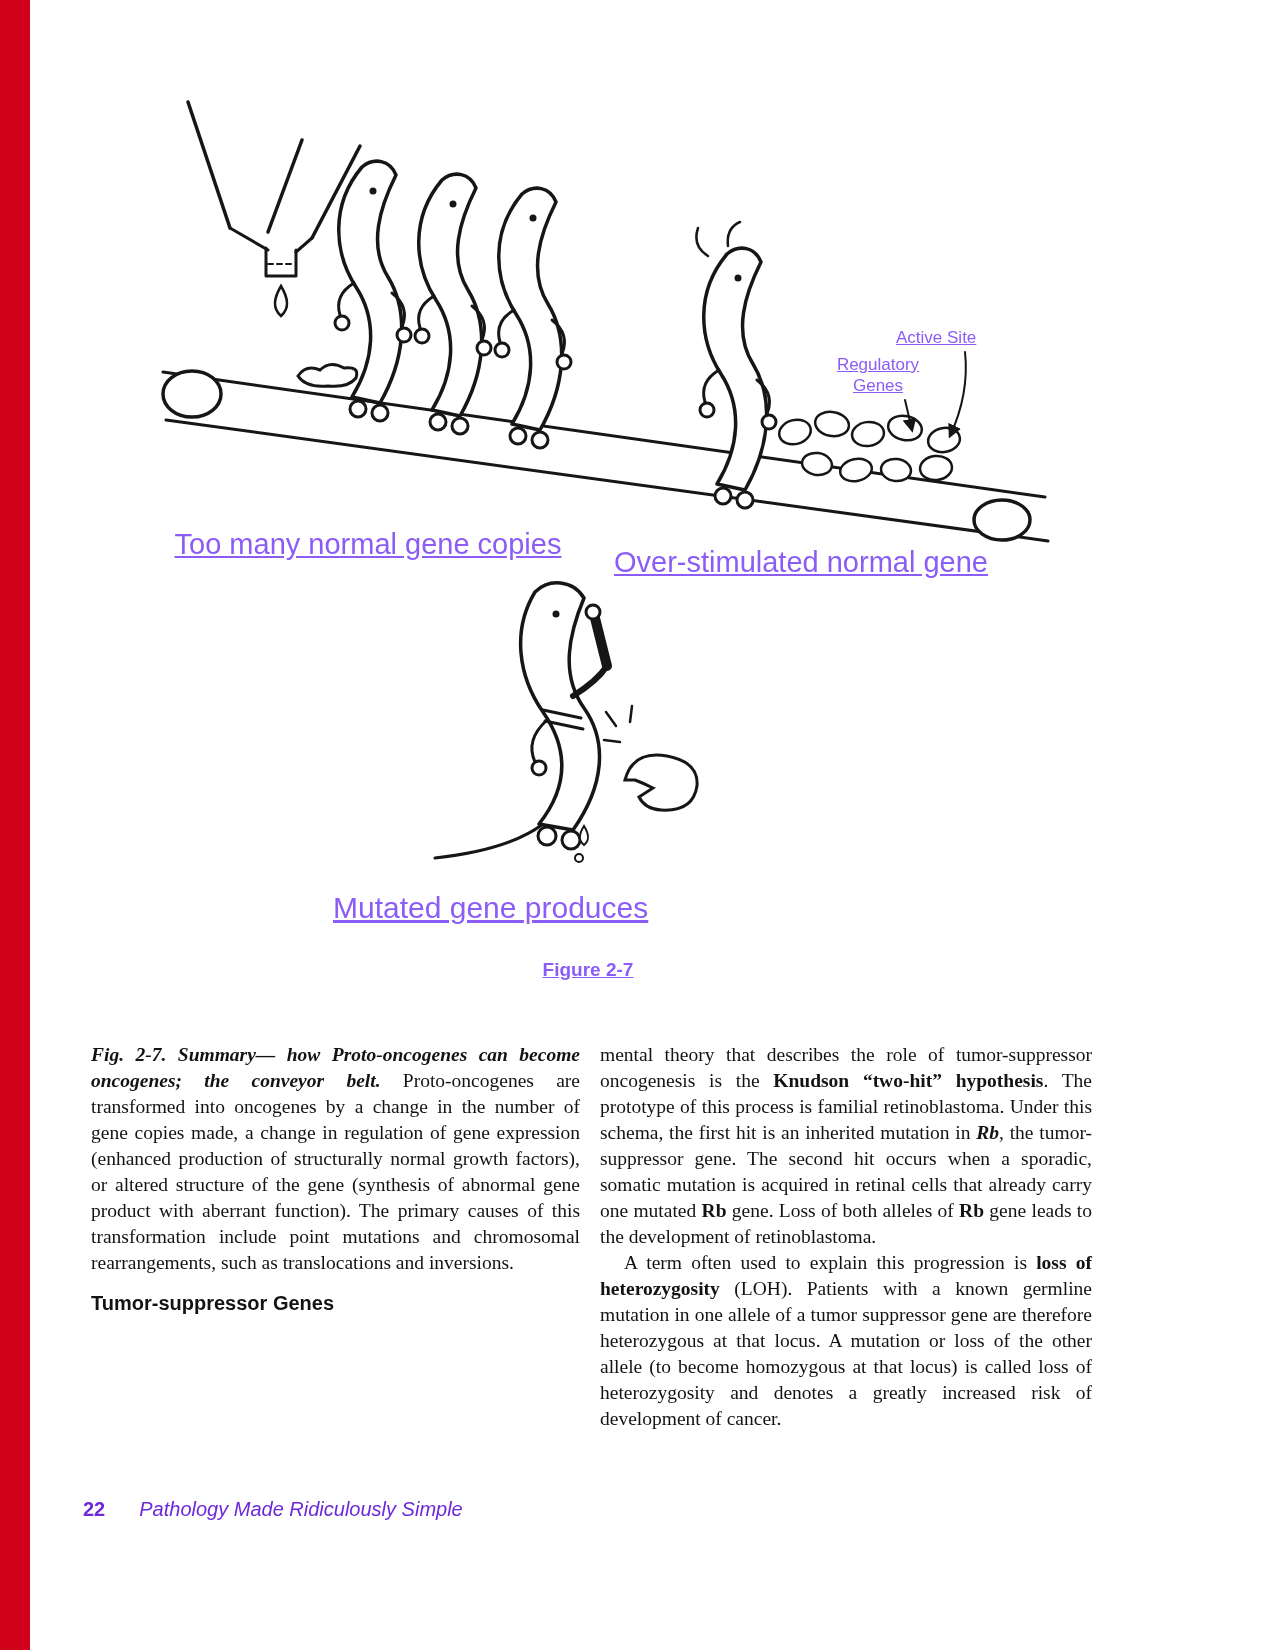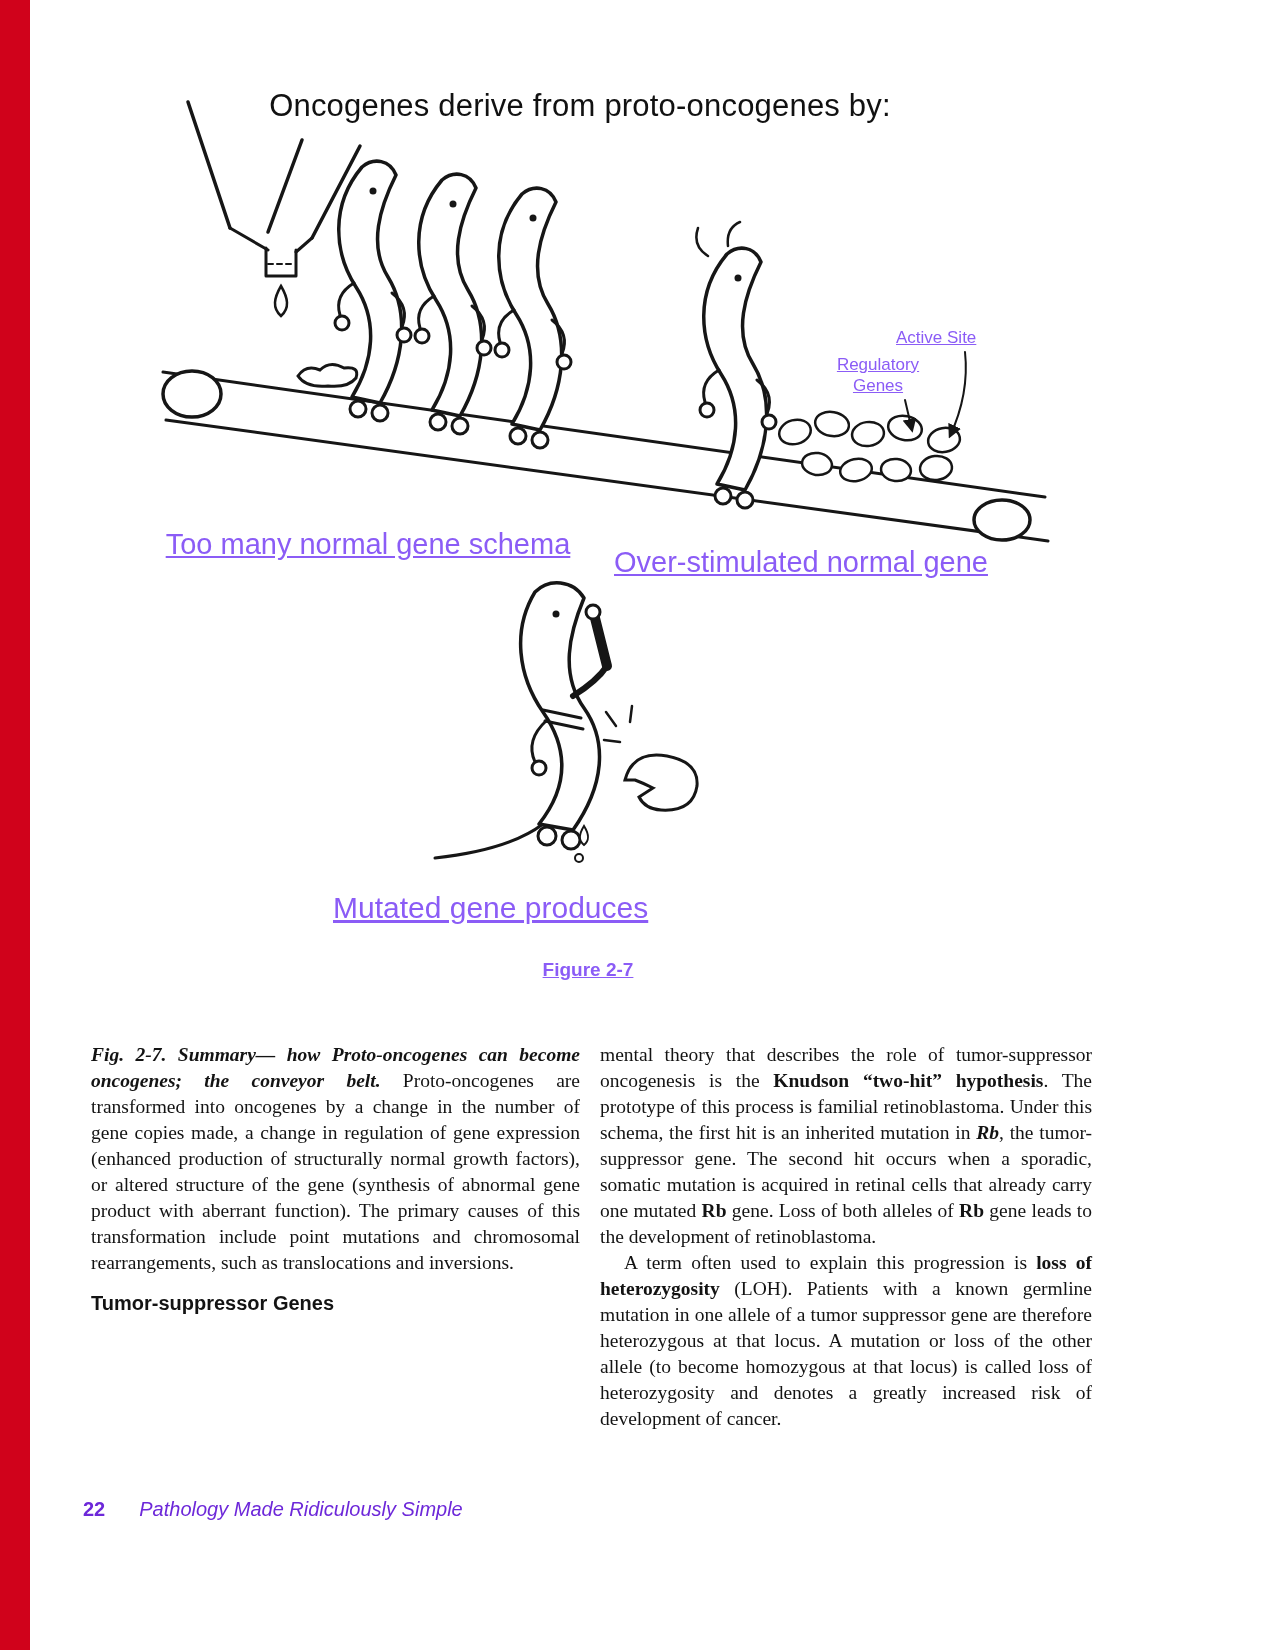--- a/index.html
+++ b/index.html
@@ -56,21 +56,20 @@
   svg .ln{fill:none;stroke:#161616;stroke-linecap:round;stroke-linejoin:round;}
   svg .body{fill:#ffffff;stroke:#161616;stroke-width:3.5;stroke-linejoin:round;}
 </style>
 </head>
 <body>
 
 <div class="page">
 
   <div class="stripe" style="background: rgb(208, 2, 27);"></div>
 
-  <div class="fig-title">Oncogenes derive from proto-oncogenes by:</div>
 
   <svg class="cartoon" viewBox="0 0 1100 880" xmlns="http://www.w3.org/2000/svg">
     <defs>
       <marker id="arrow" viewBox="0 0 10 10" refX="8" refY="5" markerWidth="7" markerHeight="7" orient="auto-start-reverse">
         <path d="M0,0 L10,5 L0,10 z" fill="#161616"></path>
       </marker>
       <g id="worker">
         <path class="body" d="M22,2 C34,-8 50,-5 56,10 C40,42 28,80 48,112 C70,148 64,196 40,238 L12,232 C34,196 38,156 16,122 C-6,88 -10,40 22,2 Z"></path>
         <circle cx="33" cy="26" r="3.5" fill="#161616"></circle>
         <path class="ln" stroke-width="3" d="M14,118 q -20,12 -14,32"></path>
@@ -142,21 +141,21 @@
       <path d="M524,746 c -5,8 -6,14 0,19 c 6,-5 5,-11 0,-19 z" fill="#fff" stroke="#161616" stroke-width="2"></path>
       <circle cx="519" cy="778" r="4" fill="#fff" stroke="#161616" stroke-width="2"></circle>
     </g>
   </svg>
 
   <div class="cap lbl lbl-active">Active Site</div>
   <div class="cap lbl lbl-reg">
     <div>Regulatory</div>
     <div>Genes</div>
   </div>
-  <div class="cap cap-left">Too many normal gene schema</div>
+  <div class="cap cap-left">Too many normal gene copies</div>
   <div class="cap cap-right">Over-stimulated normal gene</div>
   <div class="cap cap-bottom">
     <div>Mutated gene produces</div>
   </div>
   <div class="cap fig-number">Figure 2-7</div>
 
   <div class="col col-left">
     <p><span class="lead">Fig. 2-7. Summary— how Proto-oncogenes can become oncogenes; the conveyor belt.</span><span> Proto-oncogenes are transformed into oncogenes by a change in the number of gene copies made, a change in regulation of gene expression (enhanced production of structurally normal growth factors), or altered structure of the gene (synthesis of abnormal gene product with aberrant function). The primary causes of this transformation include point mutations and chromosomal rearrangements, such as translocations and inversions.</span></p>
     <div class="sec-heading">Tumor-suppressor Genes</div>
   </div>

